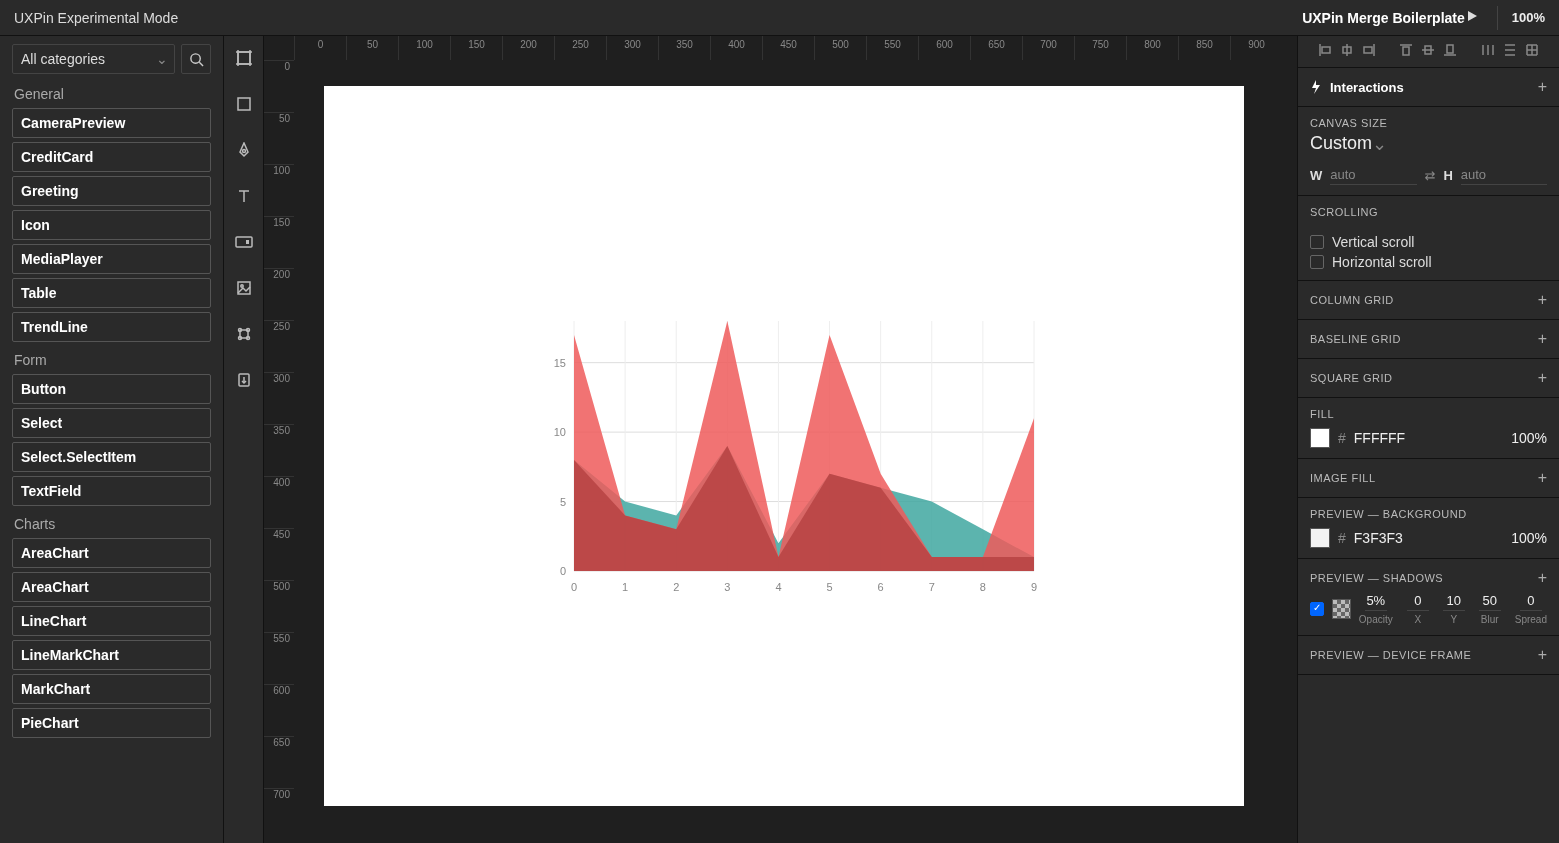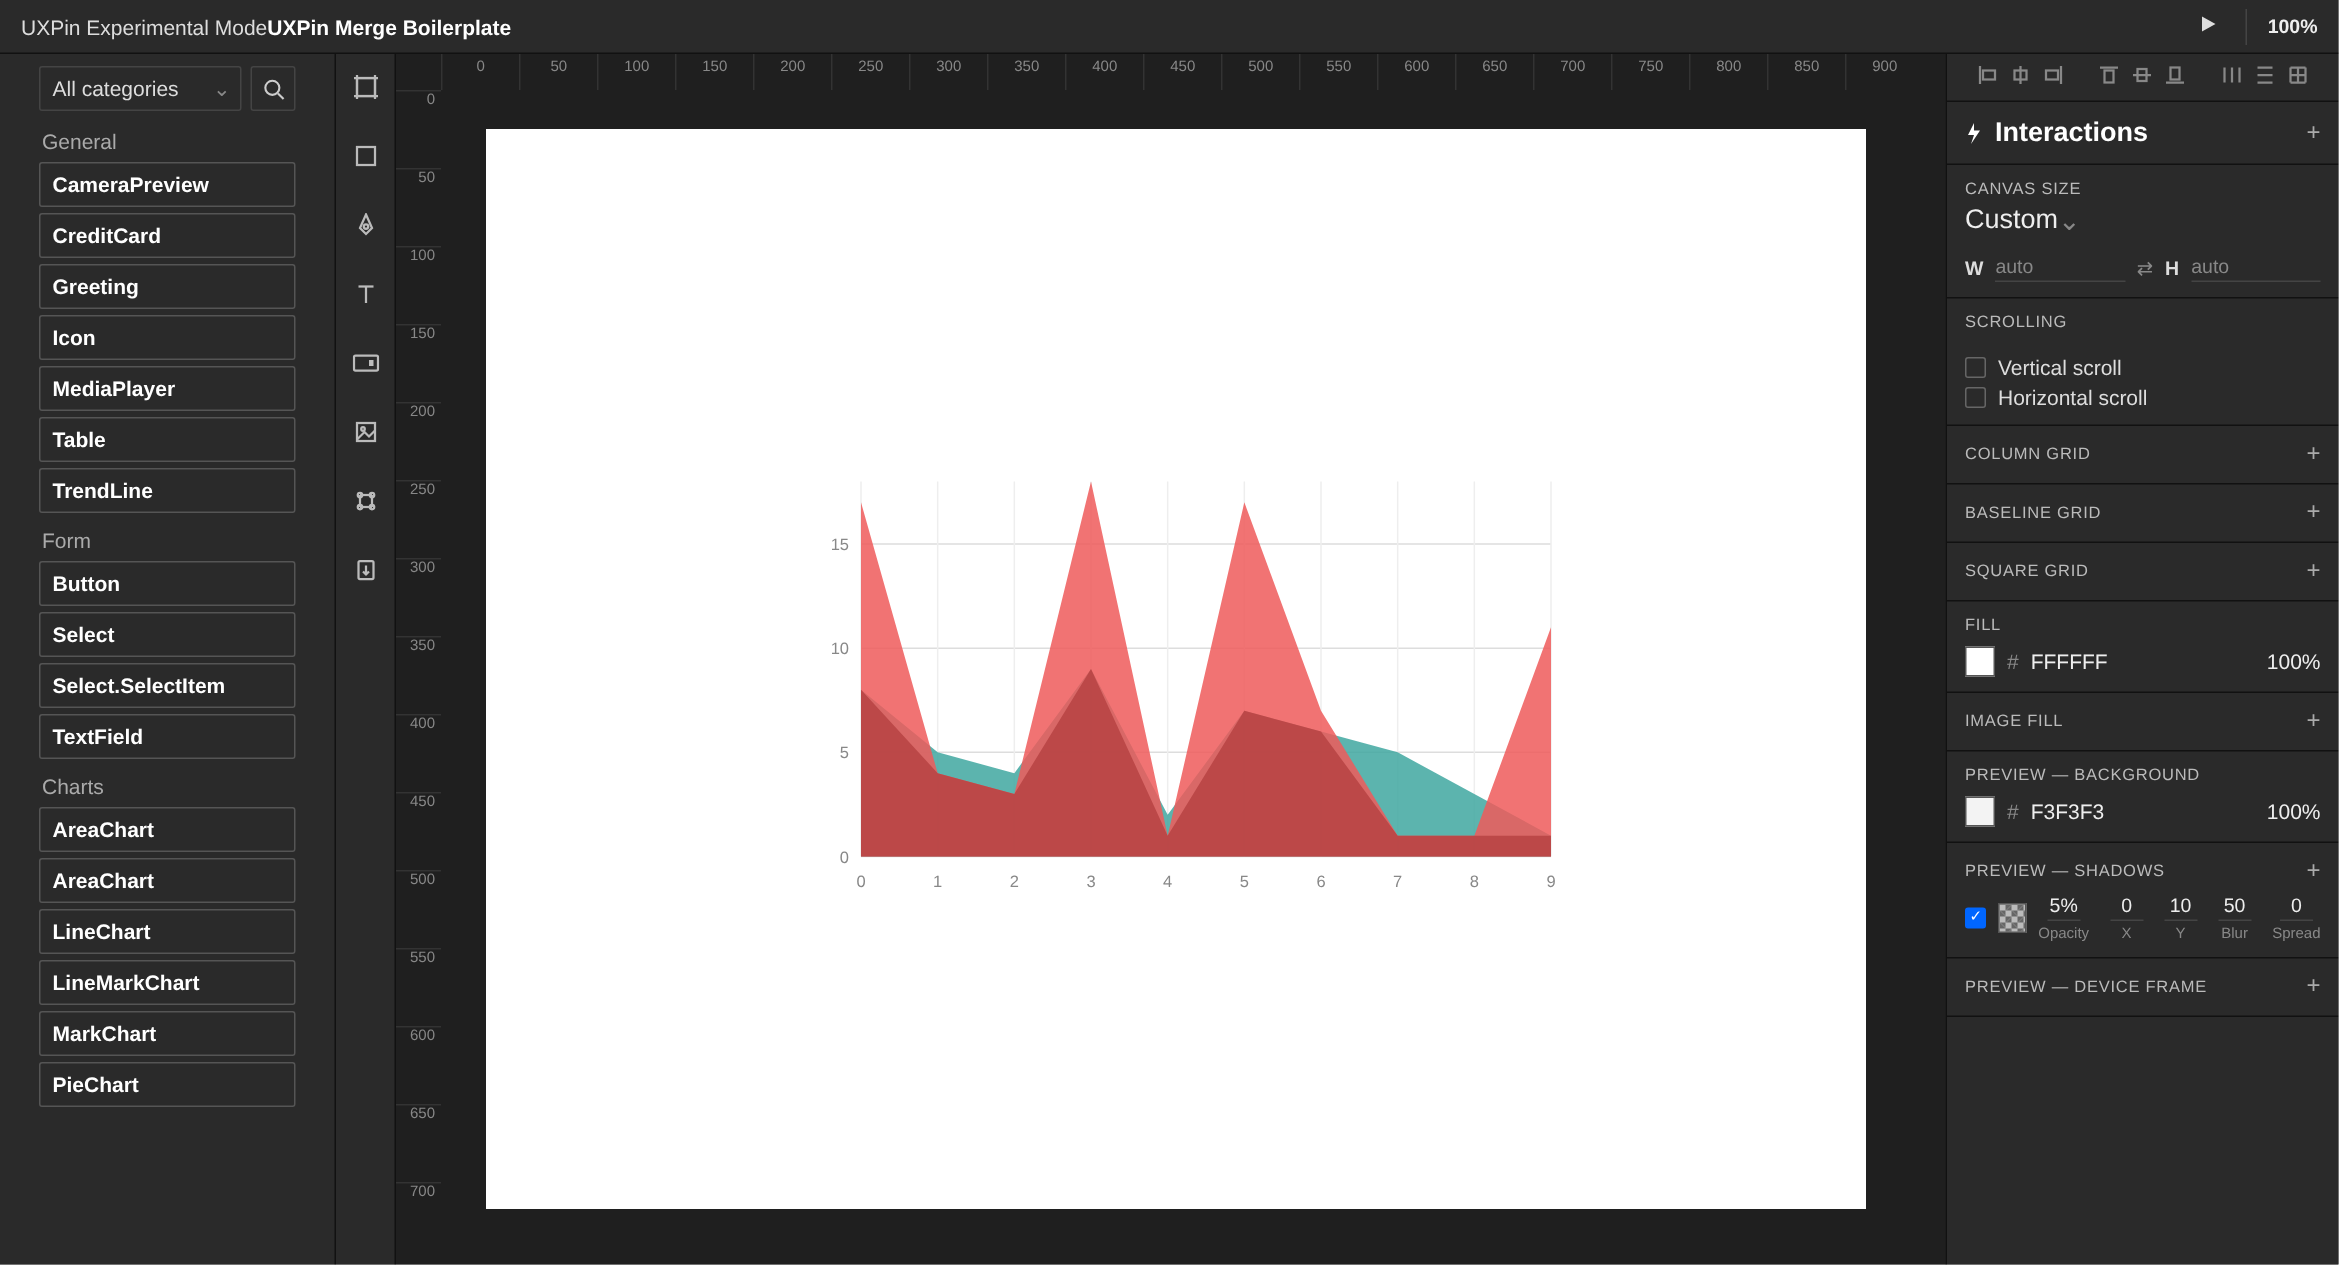--- a/index.html
+++ b/index.html
@@ -14,31 +14,31 @@
   }
   .topbar {
     height: 36px;
     background: #2a2a2a;
     display: flex;
     align-items: center;
     padding: 0 14px;
     border-bottom: 1px solid #111;
   }
   .topbar-title { font-size: 14px; color: #ddd; flex: 0 0 auto; }
-  .topbar-center { flex: 1; text-align: left; font-weight: bold; font-size: 14px; color: #fff; }
+  .topbar-center { flex: 1; text-align: right; font-weight: bold; font-size: 14px; color: #fff; }
   .topbar-right { display: flex; align-items: center; gap: 18px; }
   .play-icon svg { fill: #ddd; }
   .zoom-label { font-size: 13px; color: #eee; font-weight: bold; border-left:1px solid #444; padding-left:14px; line-height:24px;}
   .layout { display: flex; height: calc(843px - 36px); }
   
   .sidebar-left {
     width: 224px;
     background: #2a2a2a;
     border-right: 1px solid #111;
-    padding: 8px 26px;
+    padding: 8px 12px;
     overflow: hidden;
   }
   .cat-row { display: flex; align-items: center; gap: 6px; margin-bottom: 12px; }
   .cat-select {
     flex: 1;
     display: flex;
     align-items: center;
     justify-content: space-between;
     padding: 6px 8px;
     background: transparent;
@@ -105,21 +105,21 @@
     display: flex; align-items: center; justify-content: space-around;
     padding: 0 8px;
     border-bottom: 1px solid #111;
   }
   .align-row svg { stroke:#888; fill:none; stroke-width:1.5;}
   .align-group { display:flex; gap:8px;}
   .panel-section { border-bottom: 1px solid #111; padding: 10px 12px; }
   .panel-section.collapsible { display:flex; align-items:center; justify-content:space-between; padding:10px 12px; cursor:pointer;}
   .panel-header { display:flex; align-items:center; justify-content:space-between; margin-bottom:4px;}
   .panel-label { font-size: 11px; letter-spacing: 0.5px; color: #bbb; font-weight:normal;}
-  .panel-label-row { display:flex; align-items:center; font-size:18px; font-weight:bold; color:#fff;}
+  .panel-label-row { display:flex; align-items:center; font-size:13px; font-weight:bold; color:#fff;}
   .panel-label-row svg { margin-right:8px;}
   .plus { font-size:16px; color:#aaa; cursor:pointer;}
   .size-select { font-size:18px; color:#eee; padding:4px 0; display:flex; justify-content:flex-start;}
   .wh-row { display:flex; align-items:center; gap:8px; margin-top:6px; font-size:13px; color:#aaa;}
   .wh-row .field { flex:1; border-bottom:1px solid #444; padding:2px 0; color:#888;}
   .wh-row .lab { color:#ddd; font-weight:bold;}
   .chk-row { display:flex; align-items:center; gap:8px; font-size:14px; color:#ddd; margin-top:4px;}
   .chk { width:14px; height:14px; border:1px solid #666; border-radius:2px;}
   .chk.checked { background:#0066ff; border-color:#0066ff; position:relative;}
   .chk.checked::after{content:"✓"; color:#fff; font-size:10px; position:absolute; top:-1px; left:2px;}

